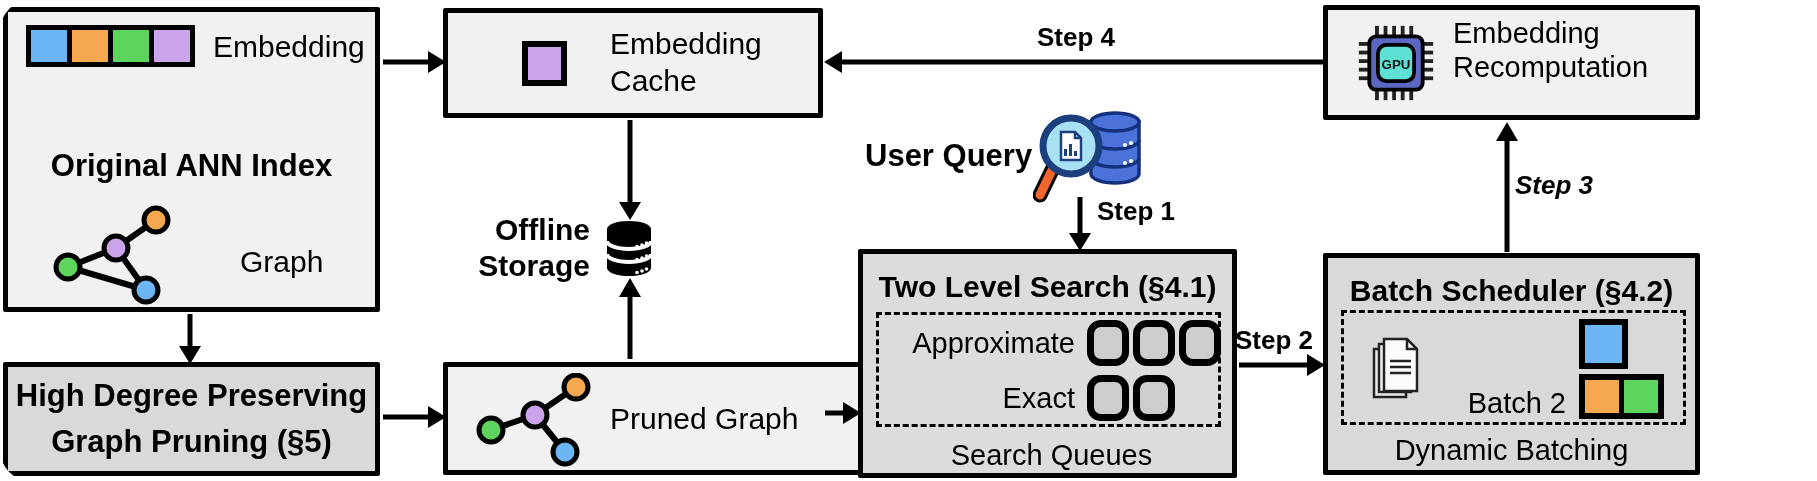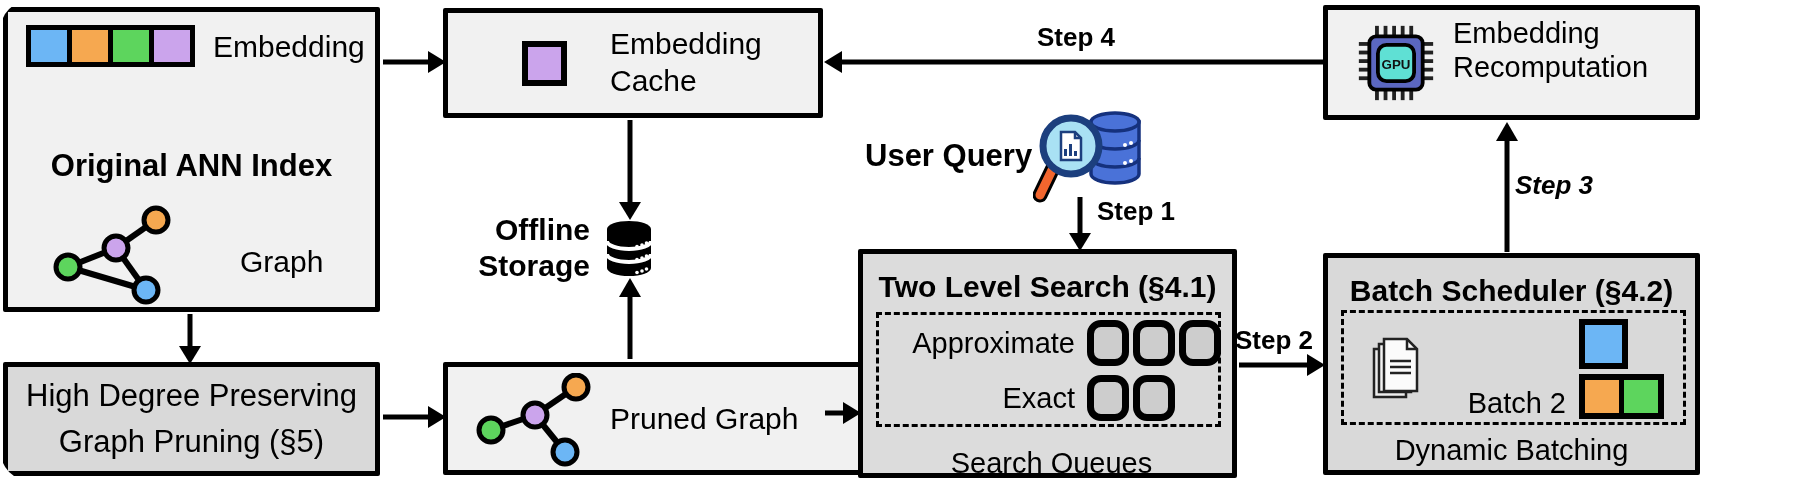--- a/index.html
+++ b/index.html
@@ -53,21 +53,21 @@
       <g stroke="#000" stroke-width="5">
         <circle cx="110" cy="18" r="12" fill="#f6a850"></circle>
         <circle cx="70" cy="46" r="12" fill="#cba4ec"></circle>
         <circle cx="22" cy="65" r="12" fill="#5dd55d"></circle>
         <circle cx="100" cy="88" r="12" fill="#6cb6f5"></circle>
       </g>
     </svg>
     <div class="abs t30" style="left:232px;top:232px;">Graph</div>
   </div>
 
-  <div class="box dark" style="left:3px;top:362px;width:377px;height:114px;display:flex;flex-direction:column;justify-content:center;text-align:center;font-weight:normal;font-size:31px;line-height:38px;gap:8px;">
+  <div class="box dark" style="left:3px;top:362px;width:377px;height:114px;display:flex;flex-direction:column;justify-content:center;text-align:center;font-weight:bold;font-size:31px;line-height:38px;gap:8px;">
     <div>High Degree Preserving</div>
     <div>Graph Pruning (§5)</div>
   </div>
 
   <div class="box light" style="left:443px;top:8px;width:380px;height:110px;">
     <div class="sq" style="left: 74px; top: 28px; width: 45px; height: 45px; background: rgb(203, 164, 236);"></div>
     <div class="abs t30" style="left:162px;top:12px;line-height:37px;">
       <div>Embedding</div>
       <div>Cache</div>
     </div>
@@ -150,21 +150,21 @@
           </div>
       </div>
       <div class="qrow" style="left:4px;top:57px;">
         <div class="qlabel">Exact</div>
         <div class="slots">
             <div class="queue-slot"></div>
             <div class="queue-slot"></div>
           </div>
       </div>
     </div>
-    <div class="abs t29 center" style="top:192px;margin-left:8px;">Search Queues</div>
+    <div class="abs t29 center" style="top:184px;margin-left:8px;">Search Queues</div>
   </div>
 
   <div class="box dark" style="left:1323px;top:253px;width:377px;height:222px;">
     <div class="abs bold center" style="top:16px;font-size:30px;">Batch Scheduler (§4.2)</div>
     <div class="dashed" style="left:13px;top:52px;width:345px;height:115px;">
       <svg class="abs" style="left:26px;top:20px;" width="56" height="72" viewBox="0 0 56 72">
         <rect x="4" y="16" width="32" height="48" fill="#ededed" stroke="#222" stroke-width="2.5"></rect>
         <rect x="9" y="11" width="32" height="48" fill="#f3f3f3" stroke="#222" stroke-width="2.5"></rect>
         <path d="M14 6 H37 L47 16 V58 H14 Z" fill="#fbfbfb" stroke="#222" stroke-width="2.5"></path>
         <path d="M37 6 V16 H47" fill="none" stroke="#222" stroke-width="2.5"></path>

